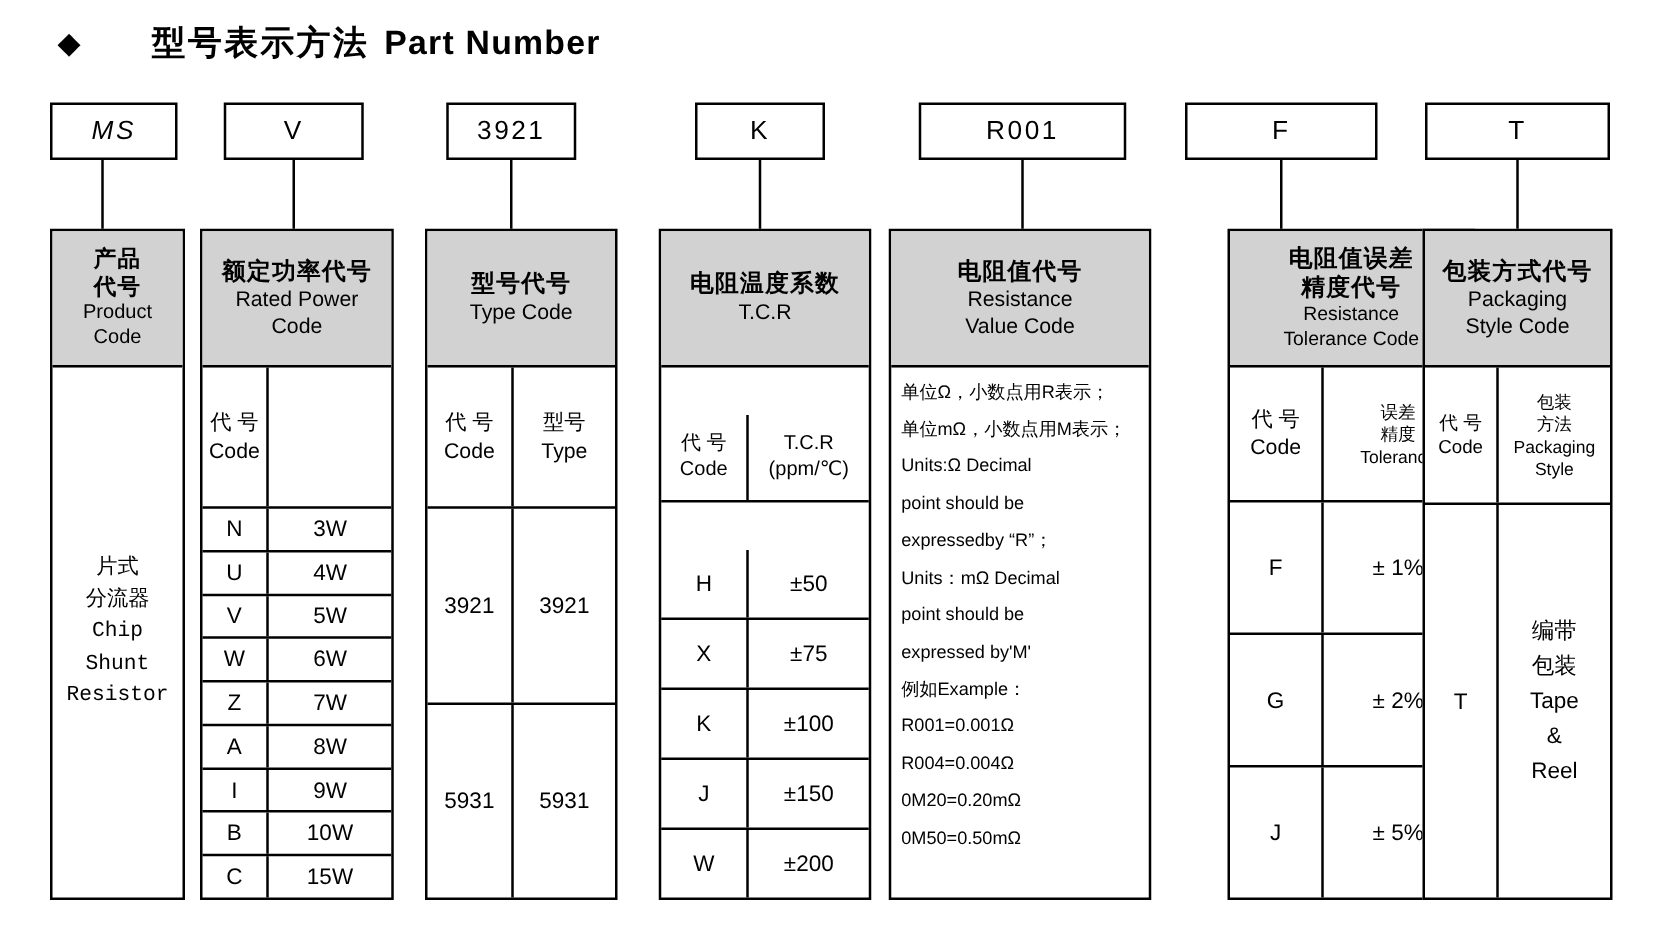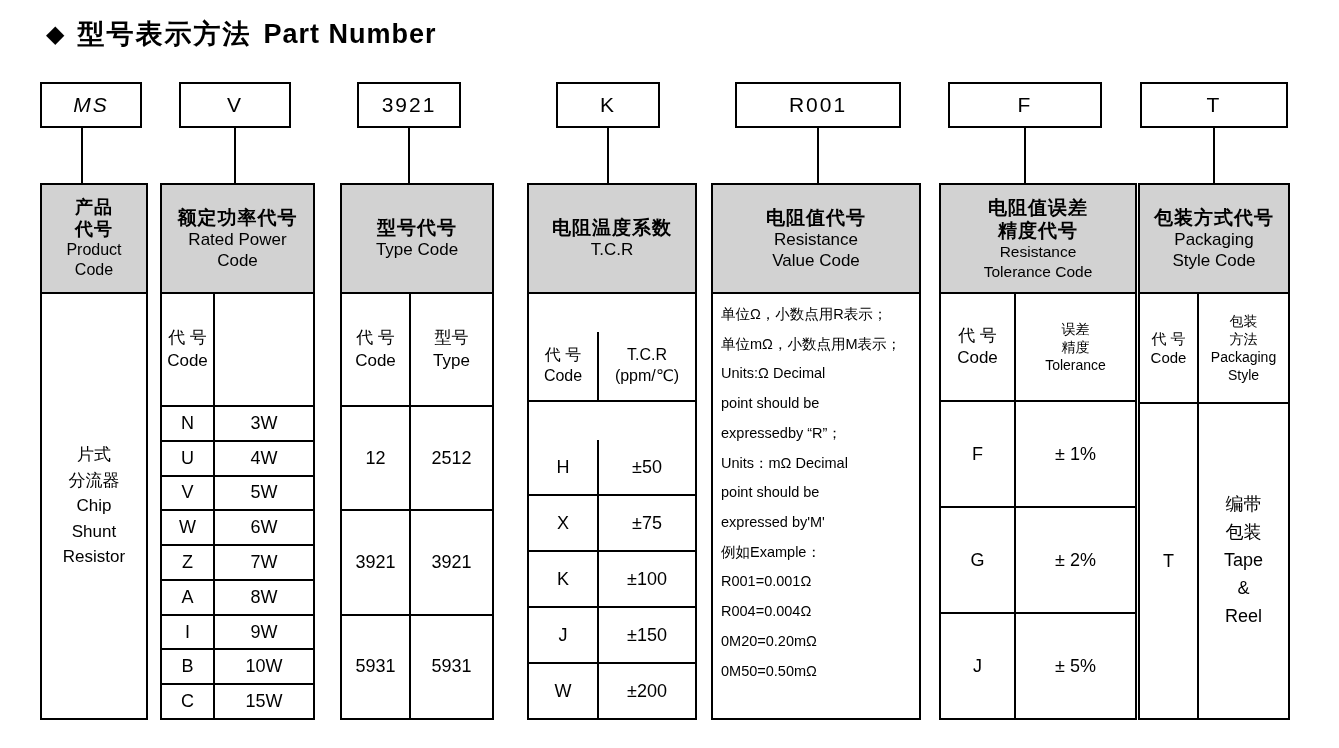--- a/index.html
+++ b/index.html
@@ -2,21 +2,21 @@
 <html><head>
 <meta charset="utf-8">
 <style>
   html,body{margin:0;padding:0;background:#ffffff;}
   body{font-family:"Liberation Sans","DejaVu Sans",sans-serif;color:#000;}
   #canvas{position:relative;width:1339px;height:748px;background:#fff;overflow:hidden;}
 
   .title{position:absolute;left:46px;top:16px;display:flex;align-items:center;gap:12px;
          font-weight:bold;font-size:27px;letter-spacing:1px;}
   .title .bullet{font-size:24px;}
-  .title .zh{letter-spacing:2px;}
+  .title .zh{letter-spacing:2px;margin-left:44px;}
 
   .code-box{position:absolute;top:82px;height:46px;border:2px solid #000;background:#fff;
             display:flex;align-items:center;justify-content:center;
             font-size:21px;letter-spacing:2px;box-sizing:border-box;}
   .connector{position:absolute;top:127px;height:57px;width:2px;background:#000;}
 
   .col{position:absolute;top:183px;height:537px;border:2px solid #000;background:#fff;
        box-sizing:border-box;display:flex;flex-direction:column;}
   .col-hd{height:107px;flex:0 0 107px;background:#d2d2d2;border-bottom:2px solid #000;
           display:flex;flex-direction:column;justify-content:center;align-items:center;
@@ -69,21 +69,21 @@
   <div class="connector" style="left:1024px;"></div>
   <div class="connector" style="left:1213px;"></div>
 
   <div class="col" style="left:40px;width:108px;">
     <div class="col-hd">
       <div class="hd-zh" style="font-size:18px;">产品
 代号</div>
       <div class="hd-en" style="font-size:16px;">Product
 Code</div>
     </div>
-    <div class="body-cell" style="font-size:17px;">片式
+    <div class="body-cell" style="font-size:17px;font-family:Liberation Mono, monospace;">片式
 分流器
 Chip
 Shunt
 Resistor</div>
   </div>
 
   <div class="col" style="left:160px;width:155px;">
     <div class="col-hd">
       <div class="hd-zh">额定功率代号</div>
       <div class="hd-en">Rated Power
@@ -138,24 +138,20 @@
       <div class="hd-zh">型号代号</div>
       <div class="hd-en">Type Code</div>
     </div>
     <div class="sub" style="height:113px;">
       <div class="cell code-col" style="width:69px;">代 号
 Code</div>
       <div class="cell val-col">型号
 Type</div>
     </div>
     <div class="rows">
-      <div class="row">
-          <div class="cell code-col" style="width:69px;">12</div>
-          <div class="cell val-col">2512</div>
-        </div>
       <div class="row">
           <div class="cell code-col" style="width:69px;">3921</div>
           <div class="cell val-col">3921</div>
         </div>
       <div class="row">
           <div class="cell code-col" style="width:69px;">5931</div>
           <div class="cell val-col">5931</div>
         </div>
     </div>
   </div>
@@ -209,21 +205,21 @@
 Units：mΩ Decimal
 point should be
 expressed by'M'
 例如Example：
 R001=0.001Ω
 R004=0.004Ω
 0M20=0.20mΩ
 0M50=0.50mΩ</div>
   </div>
 
-  <div class="col" style="left:939px;width:198px;">
+  <div class="col" style="left:982px;width:198px;">
     <div class="col-hd">
       <div class="hd-zh">电阻值误差
 精度代号</div>
       <div class="hd-en" style="font-size:15.5px;">Resistance
 Tolerance Code</div>
     </div>
     <div class="sub" style="height:108px;">
       <div class="cell code-col" style="width:75px;">代 号
 Code</div>
       <div class="cell val-col small">误差

